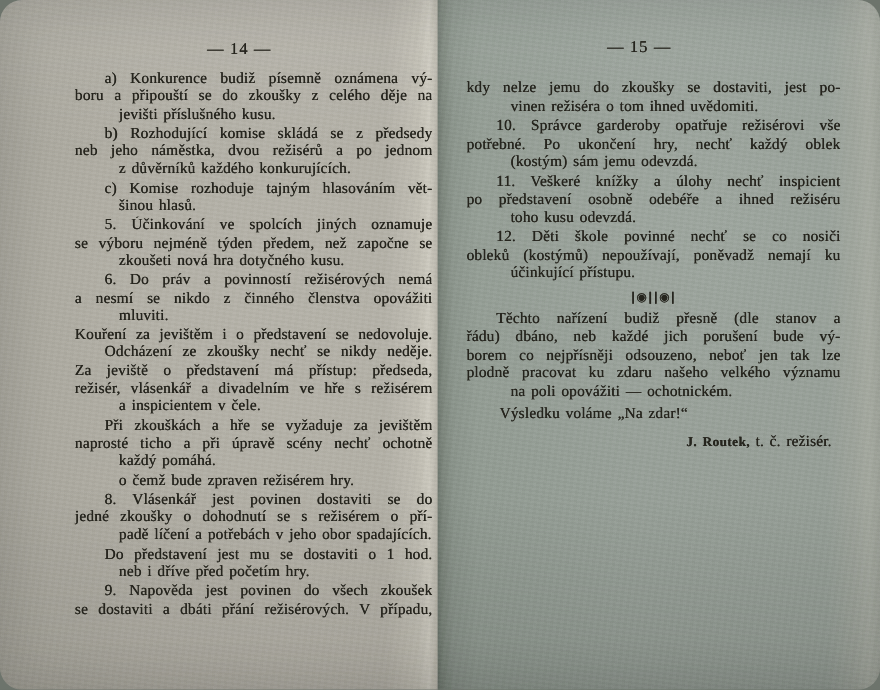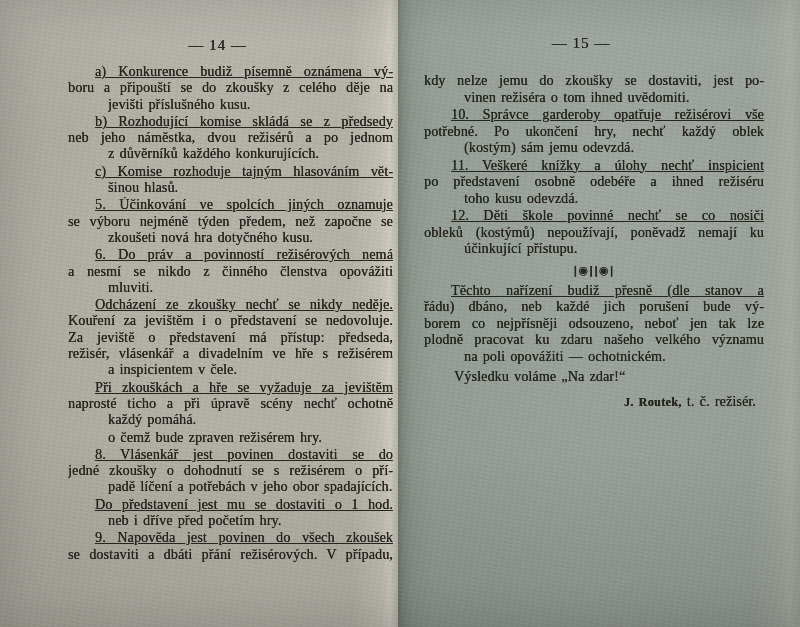--- a/index.html
+++ b/index.html
@@ -4,20 +4,21 @@
 <style>
   html, body { margin: 0; padding: 0; background: #6d746c; }
 
   .scan {
     position: relative;
     width: 800px;
     height: 627px;
     overflow: hidden;
     font-family: "Liberation Serif", "DejaVu Serif", serif;
     color: var(--ink, #26251e);
+    border-radius: 20px;
   }
 
   
   .page { position: absolute; top: 0; height: 627px; }
 
   .page-left {
     left: 0; width: 398px;
     background:
       linear-gradient(180deg, rgba(255,255,255,.07) 0%, rgba(255,255,255,0) 22%, rgba(0,0,0,0) 70%, rgba(0,0,0,.07) 100%),
       radial-gradient(140% 90% at 30% 40%, rgba(255,255,255,.05), rgba(0,0,0,.04)),
@@ -70,21 +71,21 @@
 
   .line {
     text-align: justify;
     line-height: var(--lh);
     height: var(--lh);
     overflow: hidden;
   }
   .line::after { content: ""; display: inline-block; width: 100%; height: 0; }
   .line.last { text-align: left; margin-left: 40px; }
   .line.last::after { content: none; }
-  .line.first { text-indent: 27px; text-decoration: underline; }
+  .line.first { text-indent: 27px; }
 
   .ornament {
     text-align: center;
     font-family: "DejaVu Sans", sans-serif;
     font-size: 11px;
     font-weight: bold;
     letter-spacing: 1px;
     line-height: 13px;
     margin: 6px 0 6px 0;
   }
@@ -135,22 +136,22 @@
         <div class="line first">5. Účinkování ve spolcích jiných oznamuje</div>
         <div class="line">se výboru nejméně týden předem, než započne se</div>
         <div class="line last">zkoušeti nová hra dotyčného kusu.</div>
       </div>
       <div class="para">
         <div class="line first">6. Do práv a povinností režisérových nemá</div>
         <div class="line">a nesmí se nikdo z činného členstva opovážiti</div>
         <div class="line last">mluviti.</div>
       </div>
       <div class="para">
+        <div class="line">Kouření za jevištěm i o představení se nedovoluje.</div>
         <div class="line first">Odcházení ze zkoušky nechť se nikdy neděje.</div>
-        <div class="line">Kouření za jevištěm i o představení se nedovoluje.</div>
         <div class="line">Za jeviště o představení má přístup: předseda,</div>
         <div class="line">režisér, vlásenkář a divadelním ve hře s režisérem</div>
         <div class="line last">a inspicientem v čele.</div>
       </div>
       <div class="para">
         <div class="line first">Při zkouškách a hře se vyžaduje za jevištěm</div>
         <div class="line">naprosté ticho a při úpravě scény nechť ochotně</div>
         <div class="line last">každý pomáhá.</div>
       </div>
       <div class="para">

